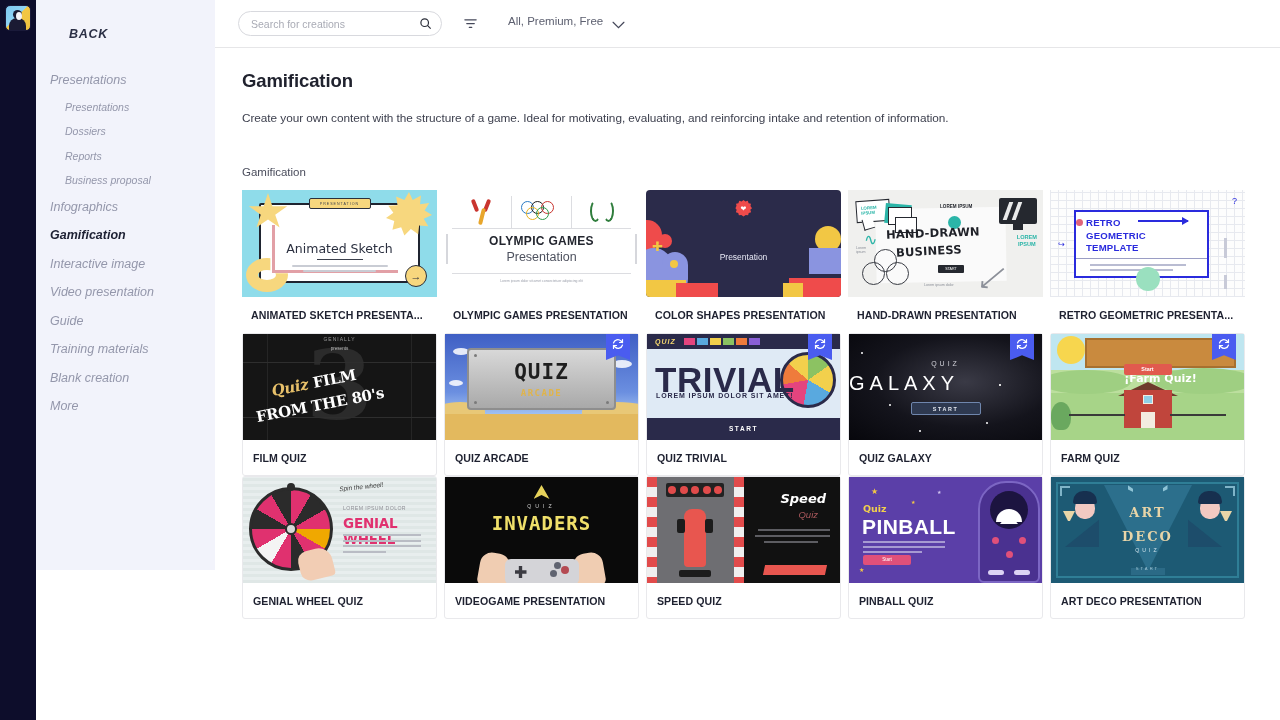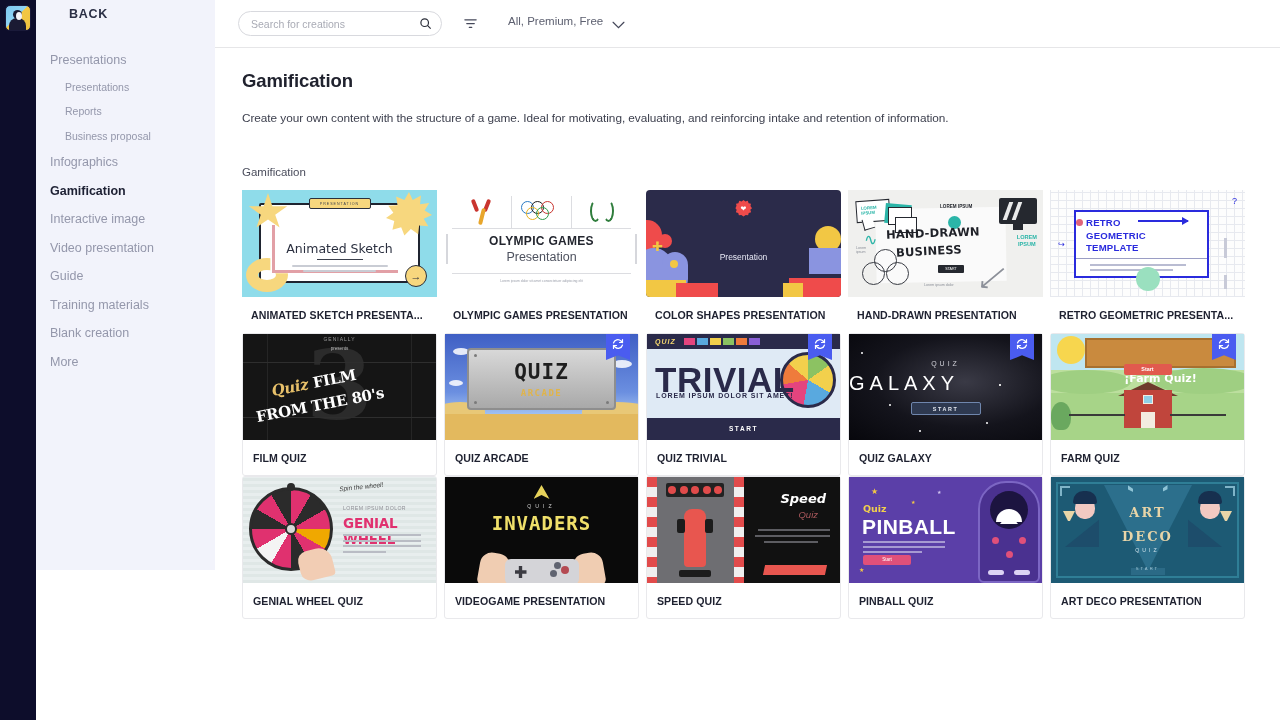--- a/index.html
+++ b/index.html
@@ -35,21 +35,22 @@
   }
   .logo-badge .face {
     position: absolute; left: 10px; top: 6px;
     width: 6px; height: 8px; border-radius: 50%; background: #f4f4f8;
   }
 
   
   .sidebar {
     width: 179px; flex: 0 0 179px; height: 570px;
     background: #f2f3fb;
-    padding-top: 7px;
+    padding-top: 27px;
+    font-style: italic;
   }
   .back-row {
     font-size: 12.5px; font-weight: 700; color: #2b2f45;
     letter-spacing: 0.7px; padding-left: 33px; margin-bottom: 25px;
   }
   .nav { display: flex; flex-direction: column; }
   .nav-item {
     font-size: 12.5px; color: #9497ab; line-height: 1;
     padding: 8px 0 8px 14px; cursor: pointer;
   }
@@ -462,20 +463,21 @@
         <div class="head"></div>
         <div class="face"></div>
     </div>
   </div>
 
   <div class="sidebar">
     <div class="back-row">BACK</div>
     <div class="nav" id="nav">
         <div class="nav-item">Presentations</div>
         <div class="nav-item sub">Presentations</div>
+        <div class="nav-item sub">Dossiers</div>
         <div class="nav-item sub">Reports</div>
         <div class="nav-item sub">Business proposal</div>
         <div class="nav-item">Infographics</div>
         <div class="nav-item active">Gamification</div>
         <div class="nav-item">Interactive image</div>
         <div class="nav-item">Video presentation</div>
         <div class="nav-item">Guide</div>
         <div class="nav-item">Training materials</div>
         <div class="nav-item">Blank creation</div>
         <div class="nav-item">More</div>

